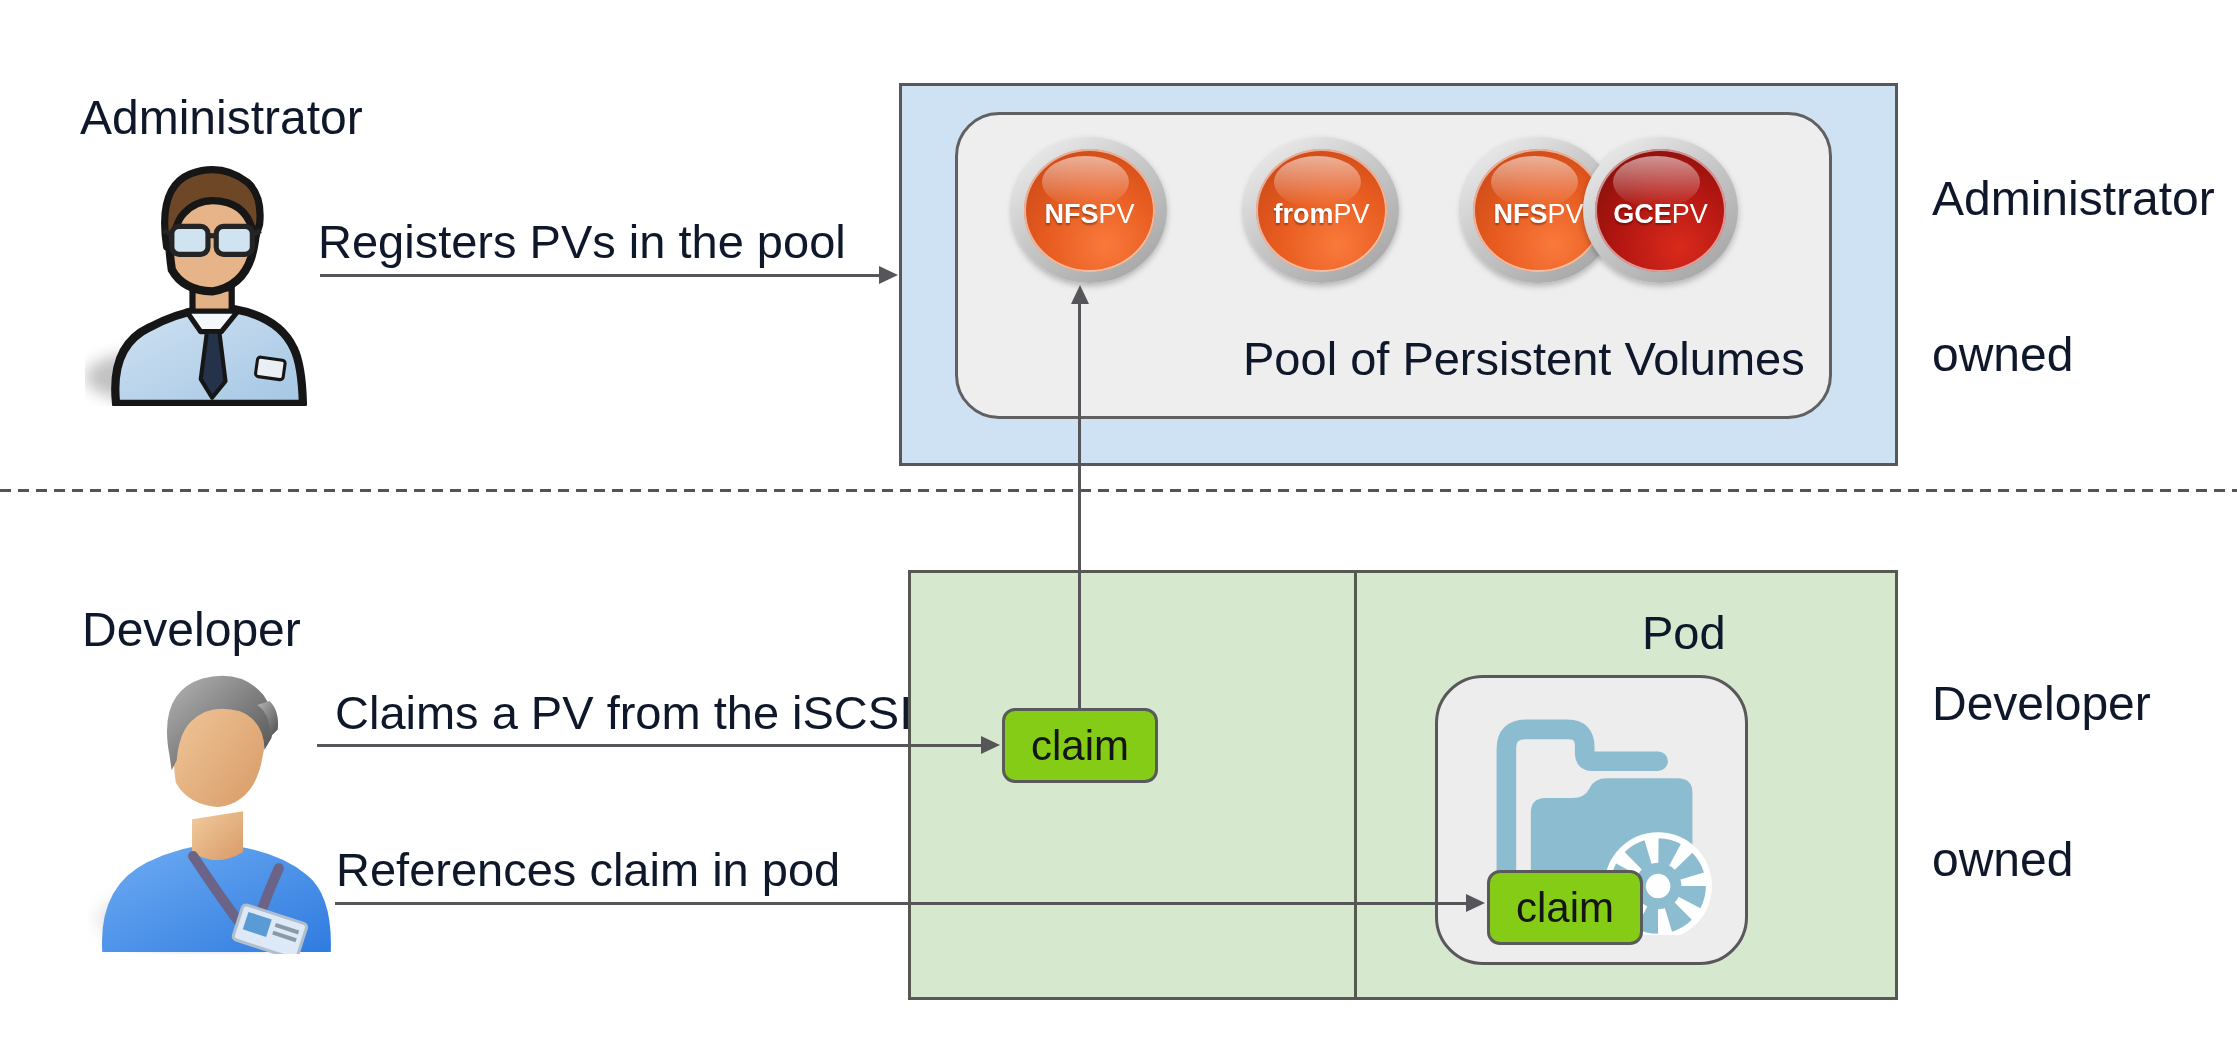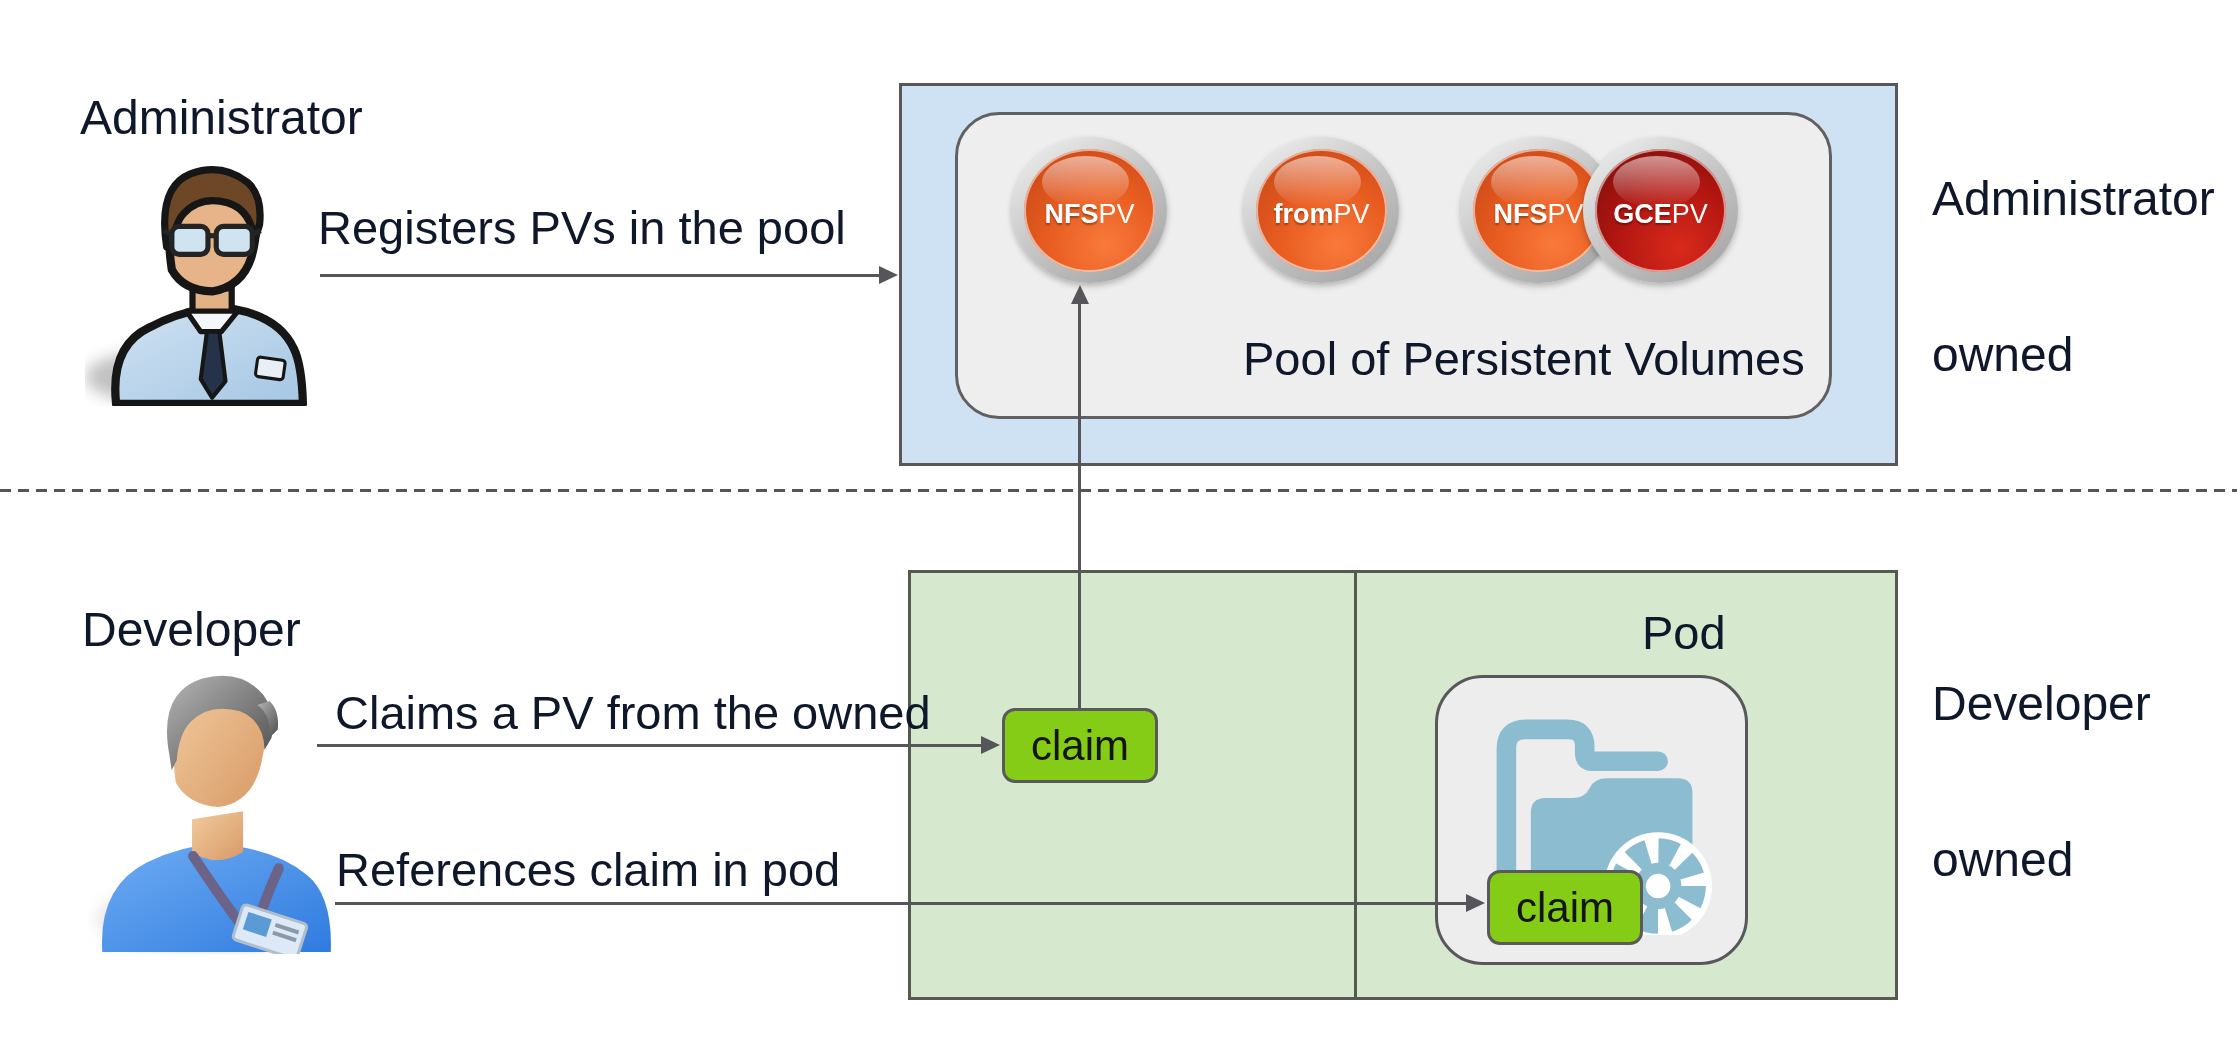--- a/index.html
+++ b/index.html
@@ -209,22 +209,22 @@
       <rect x="146" y="256" width="66" height="36" rx="4" fill="#dde9f6" stroke="#aebecd" stroke-width="3"></rect>
       <rect x="153" y="262" width="24" height="18" fill="#5b9bd5"></rect>
       <rect x="182" y="264" width="24" height="4" fill="#8a99a8"></rect>
       <rect x="182" y="272" width="24" height="4" fill="#8a99a8"></rect>
     </g>
   </svg>
 
   <div class="abs label fs48" style="left:80px;top:92px;">Administrator</div>
   <div class="abs label fs48" style="left:82px;top:604px;">Developer</div>
 
-  <div class="abs label fs47" style="left:318px;top:203px;">Registers PVs in the pool</div>
-  <div class="abs label fs47" style="left:335px;top:688px;">Claims a PV from the owned</div>
+  <div class="abs label fs47" style="left:318px;top:217px;">Registers PVs in the pool</div>
+  <div class="abs label fs47" style="left:335px;top:688px;">Claims a PV from the iSCSI</div>
   <div class="abs label fs47" style="left:336px;top:845px;">References claim in pod</div>
 
   <div class="abs label fs47" style="left:1642px;top:608px;">Pod</div>
 
   <div class="abs label fs48" style="left:1932px;top:69px;">
     <div>Administrator</div>
     <div>owned</div>
   </div>
   <div class="abs label fs48" style="left:1932px;top:574px;">
     <div>Developer</div>

